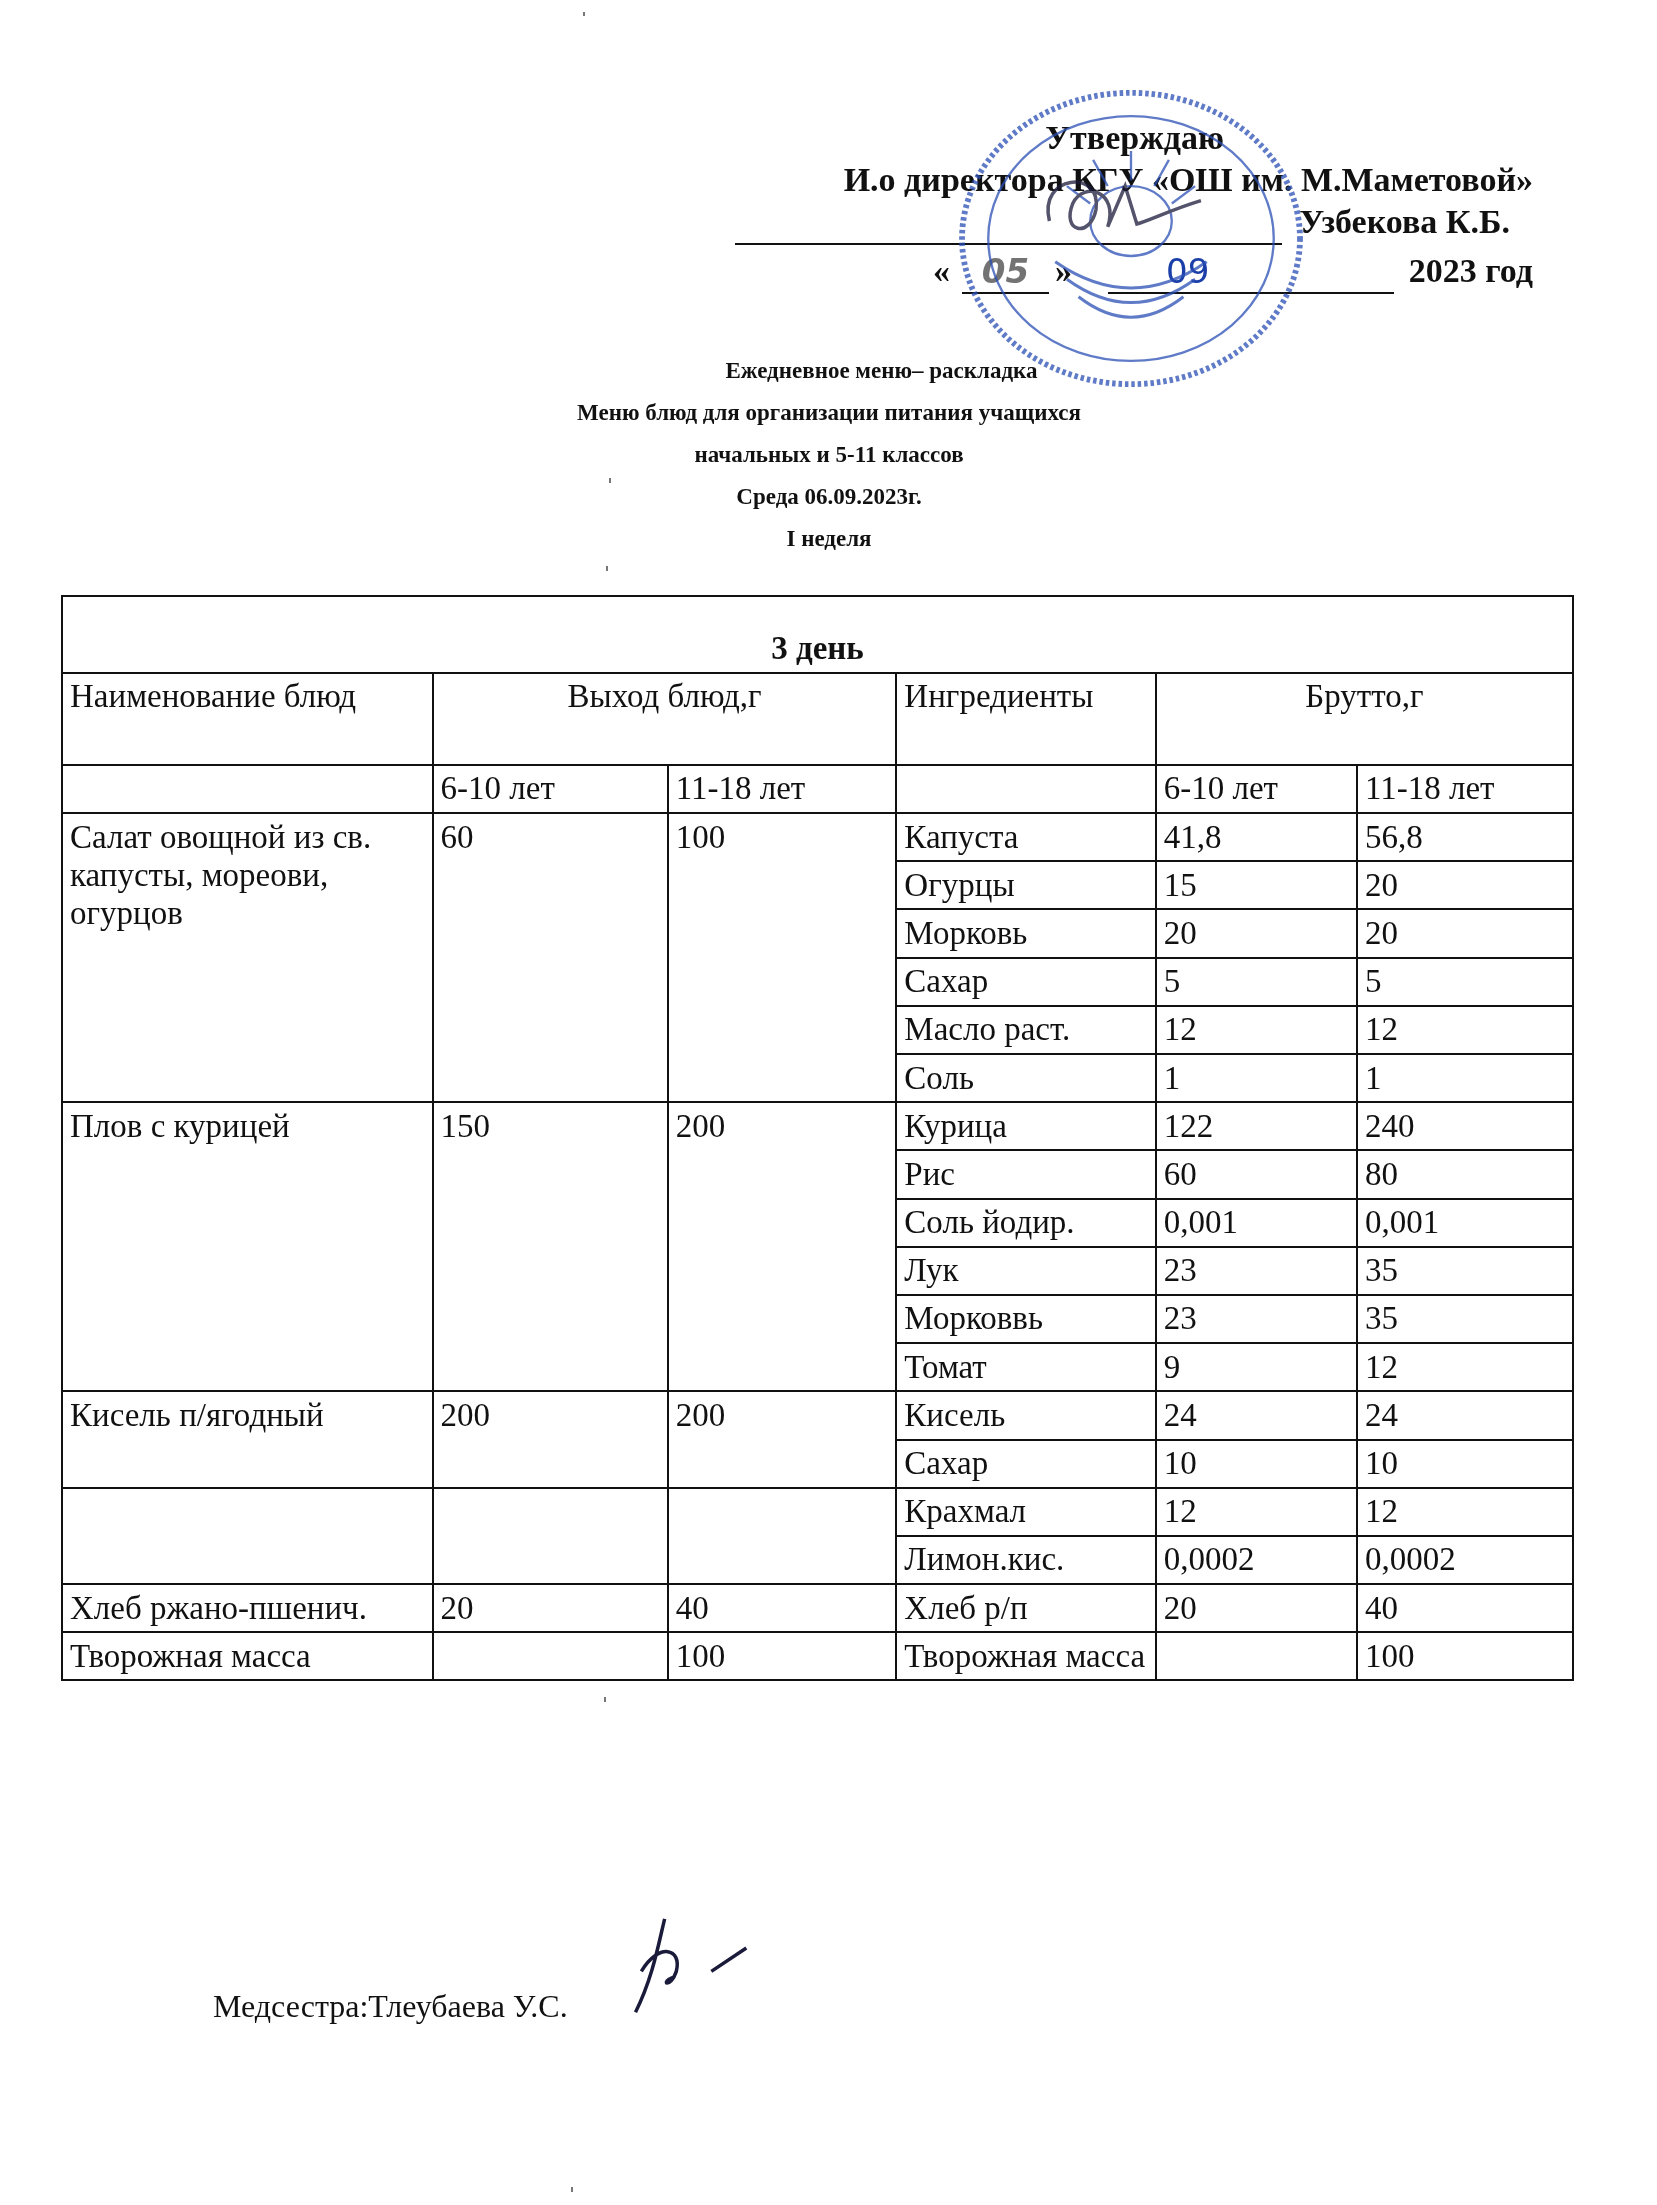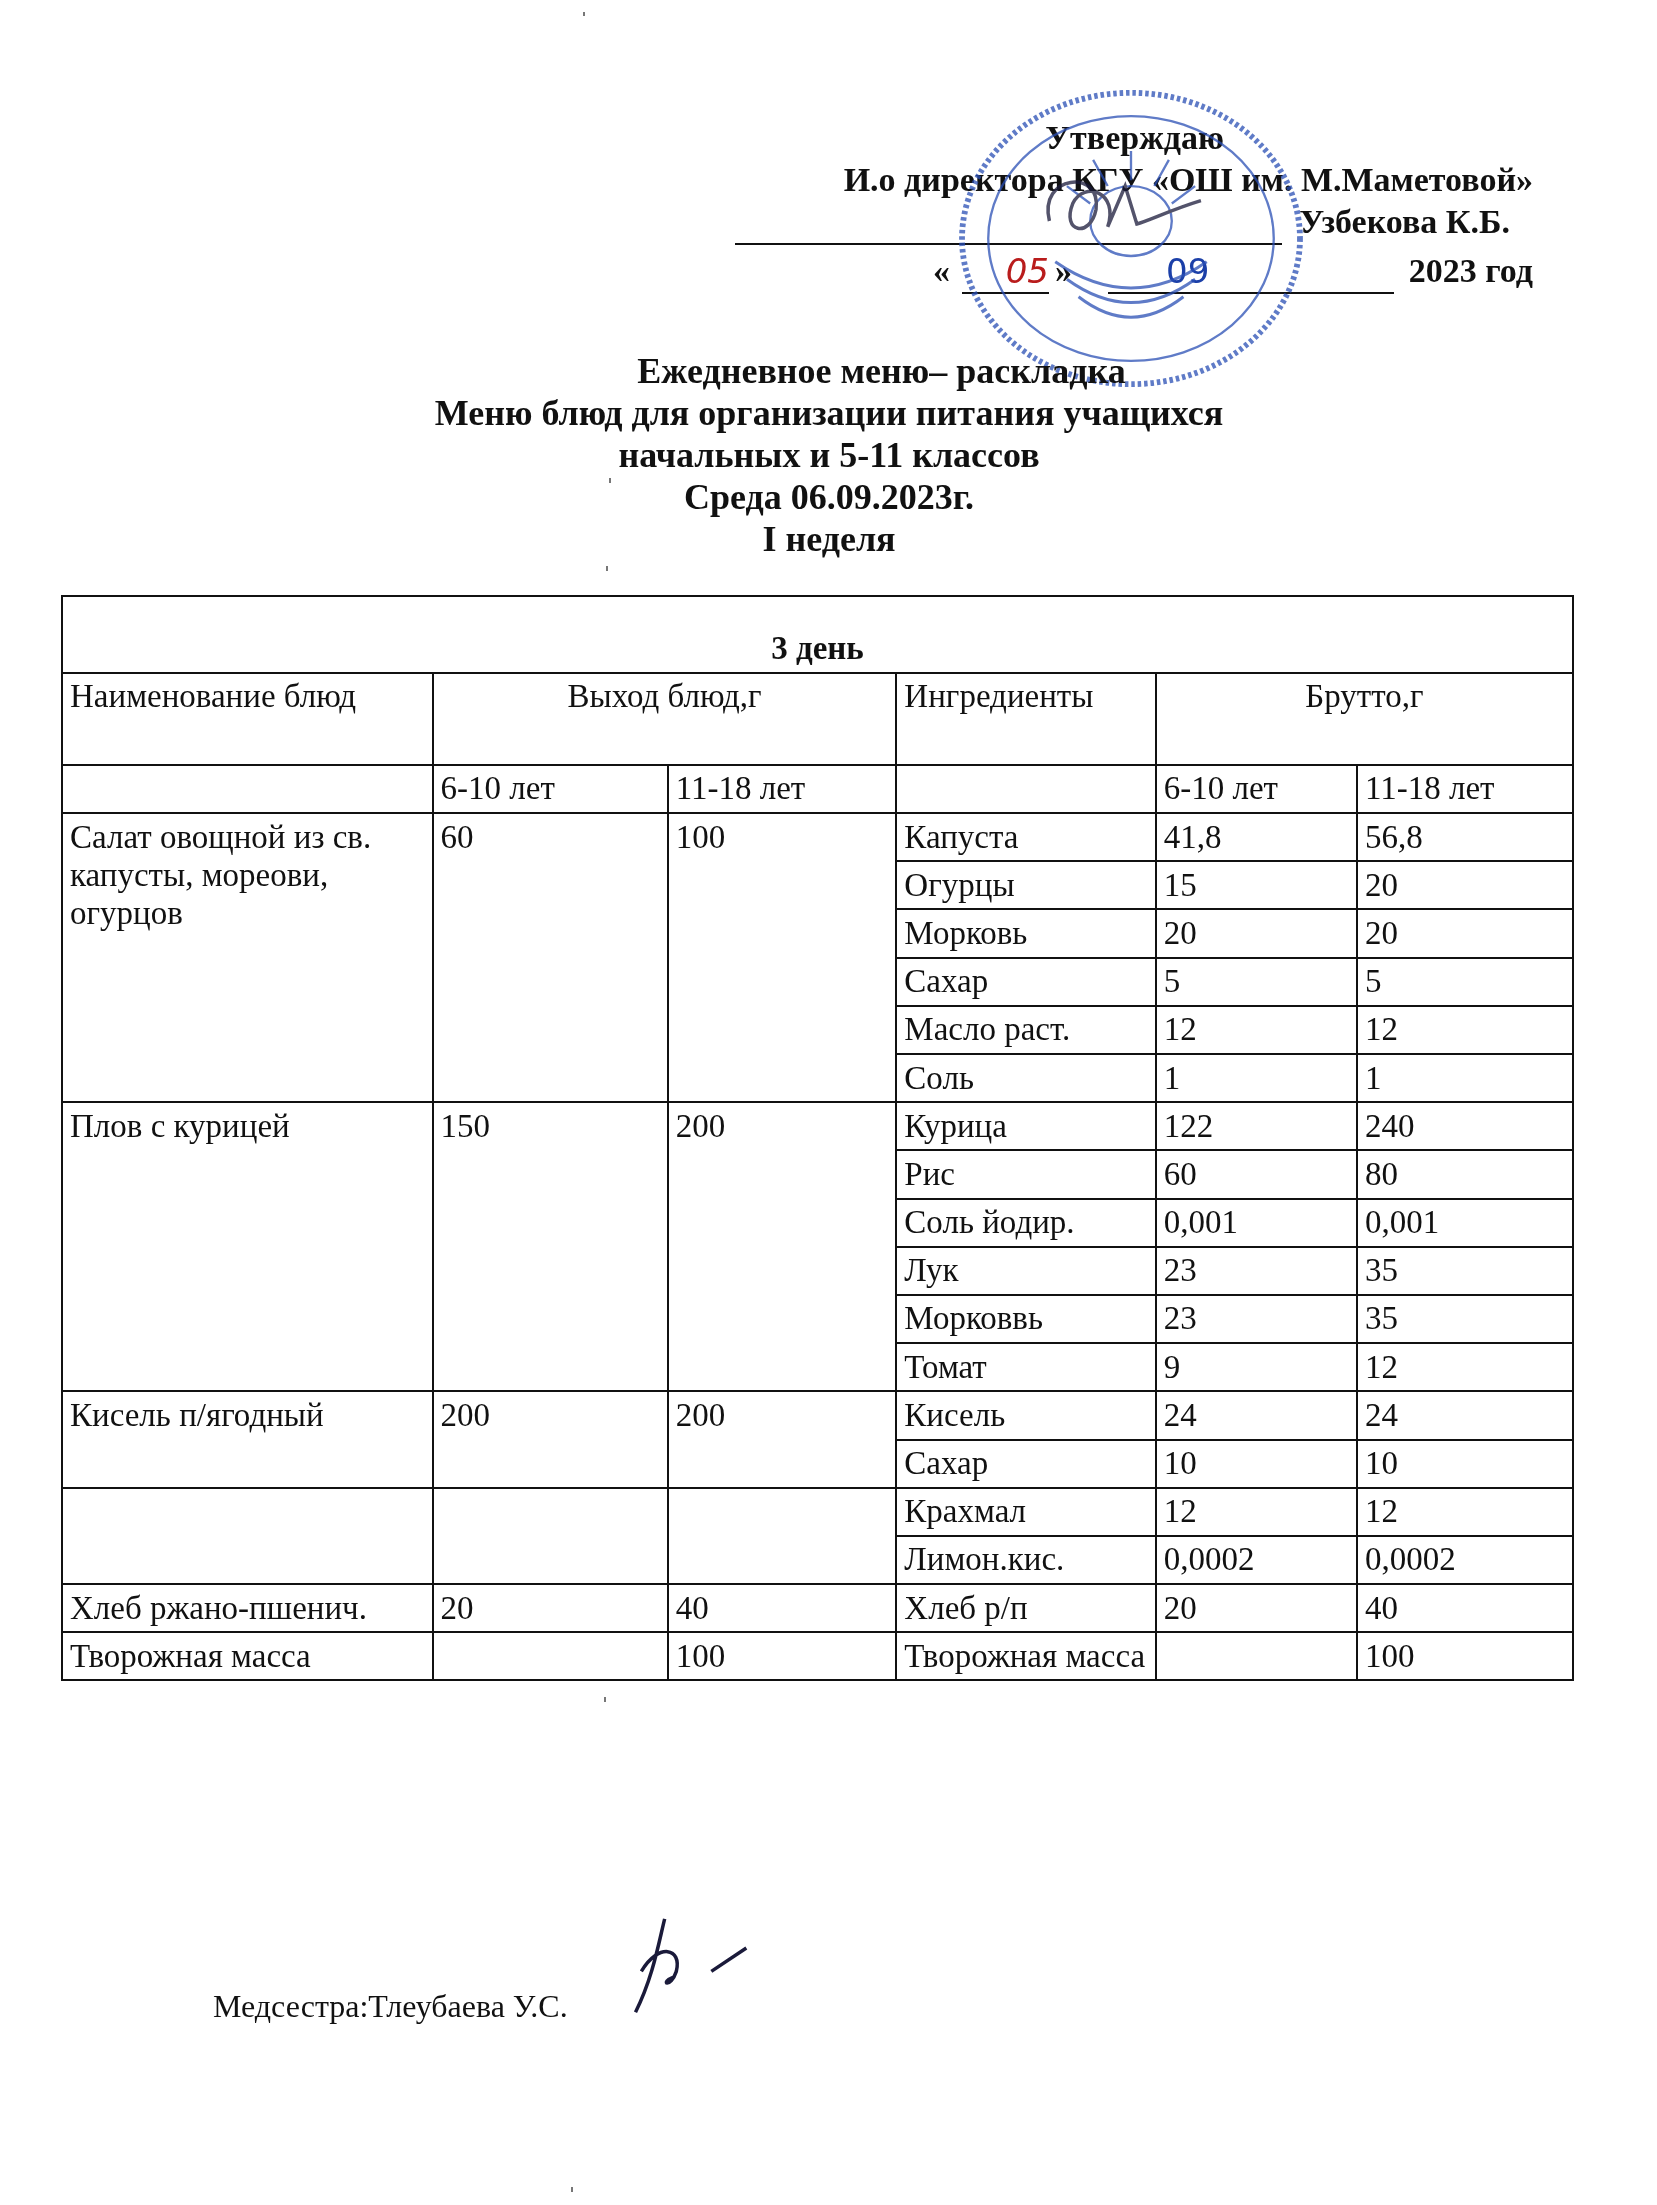--- a/index.html
+++ b/index.html
@@ -15,33 +15,33 @@
     .approve .l1 { padding-right: 309px; }
     .approve .l3 { position: relative; height: 47px; }
     .approve .l3 .rule {
       position: absolute; left: 47px; right: 251px; top: 42px; border-top: 2.9px solid #111;
     }
     .approve .l3 .name { position: absolute; right: 23px; top: 0; }
     .approve .l4 { position: relative; height: 47px; }
     .approve .l4 .q { position: absolute; top: 2.3px; }
     .approve .l4 .day {
       position: absolute; left: 274px; top: 2.3px; width: 87px; border-bottom: 2.9px solid #111;
-      text-align: right; font-style: italic; font-weight: normal; color: #b91c1c; font-family: "DejaVu Sans", sans-serif;
+      text-align: center; font-style: italic; font-weight: bold; color: #737373; font-family: "DejaVu Sans", sans-serif;
     }
     .approve .l4 .mon {
       position: absolute; left: 420px; top: 2.3px; width: 286px; border-bottom: 2.9px solid #111;
       text-align: left; padding-left: 58px; box-sizing: border-box; font-weight: normal; color: #1b3fa8; font-family: "DejaVu Sans", sans-serif;
     }
     .approve .l4 .year { position: absolute; right: 0; top: 2.3px; }
 
     .stamp { position: absolute; left: 950px; top: 87px; width: 362px; height: 303px; pointer-events: none; opacity: 0.75; }
 
     .titles {
       position: absolute; left: 0; top: 350px; width: 1658px; text-align: center;
-      font-weight: bold; font-size: 36px; line-height: 42px;
+      font-weight: bold; font-size: 23px; line-height: 42px;
     }
     .titles div { white-space: nowrap; }
     .titles .t1 { padding-left: 105px; }
 
     table.menu {
       position: absolute; left: 61px; top: 595px; width: 1513px;
       border-collapse: collapse; font-size: 33px; line-height: 38px;
     }
     table.menu td {
       border: 2.3px solid #111; vertical-align: top; padding: 3.5px 7px 4.7px 7px; text-align: left;

